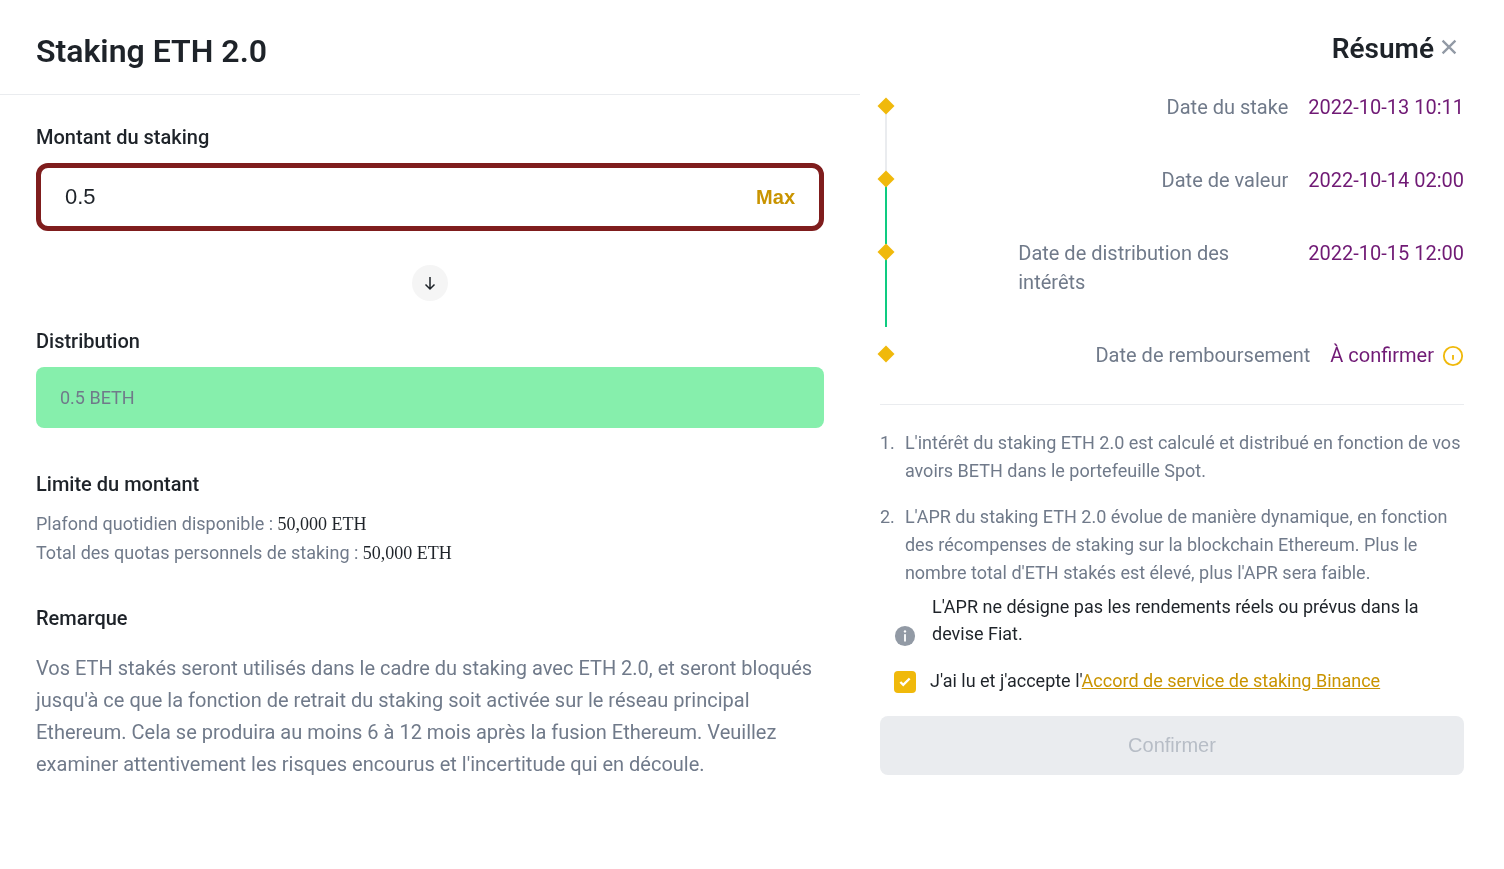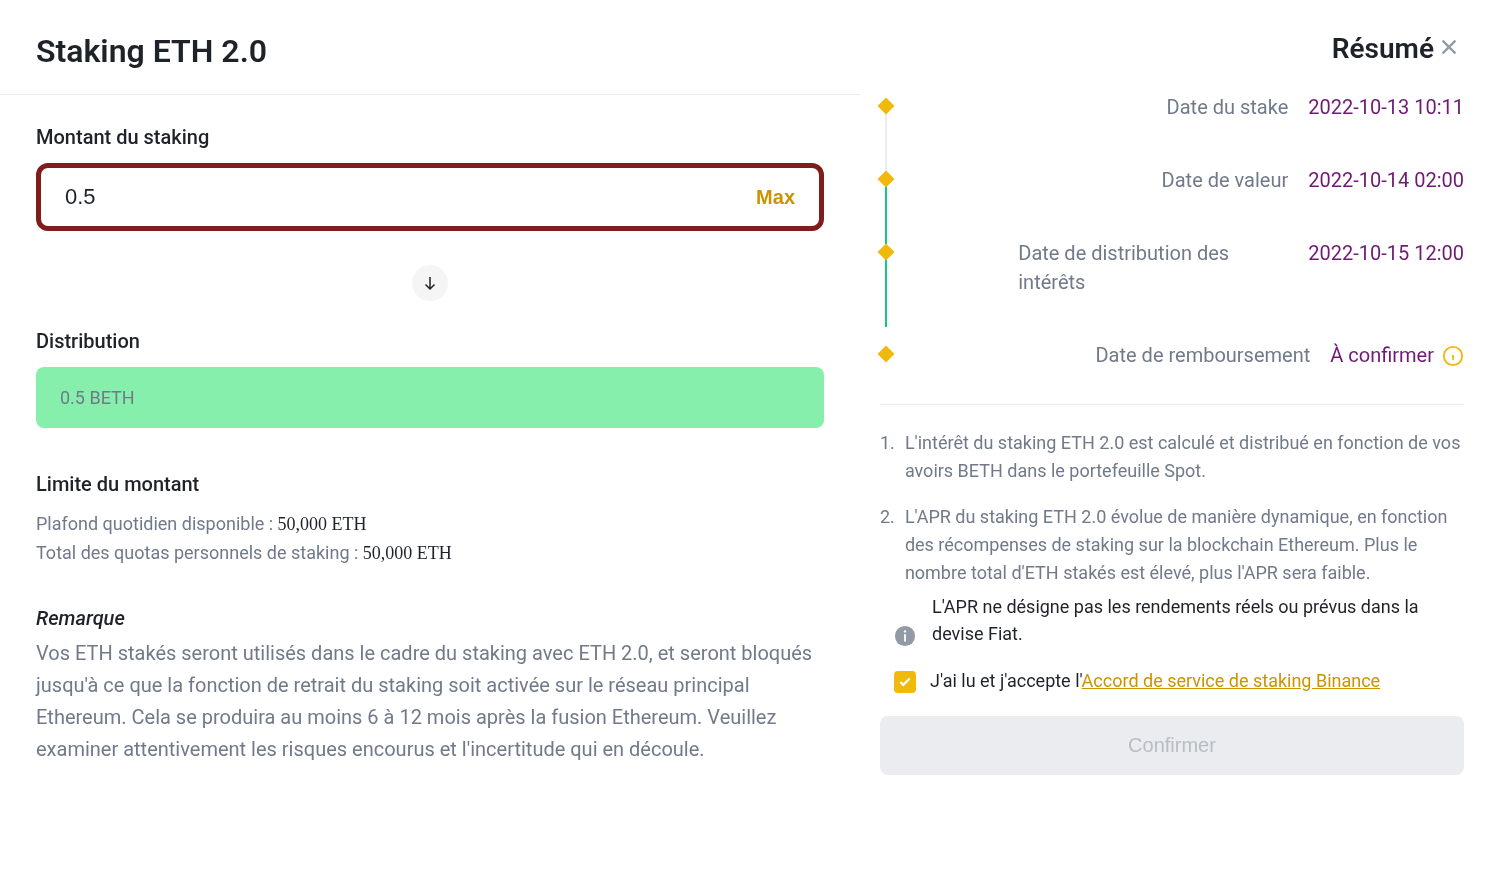--- a/index.html
+++ b/index.html
@@ -85,22 +85,21 @@
   }
   .limit-val {
     color: #1e2329;
     font-weight: 500;
     font-family: Liberation Serif, serif;
   }
   .remark-heading {
     font-size: 20px;
     font-weight: 500;
     margin-top: 38px;
-    margin-bottom: 7px;
-    font-style: italic;
+    margin-bottom: 22px;
   }
   .remark-text {
     font-size: 20px;
     color: #707a8a;
     line-height: 1.6;
   }
   .right-panel {
     flex: 1;
     padding: 32px 40px 0 20px;
     position: relative;

